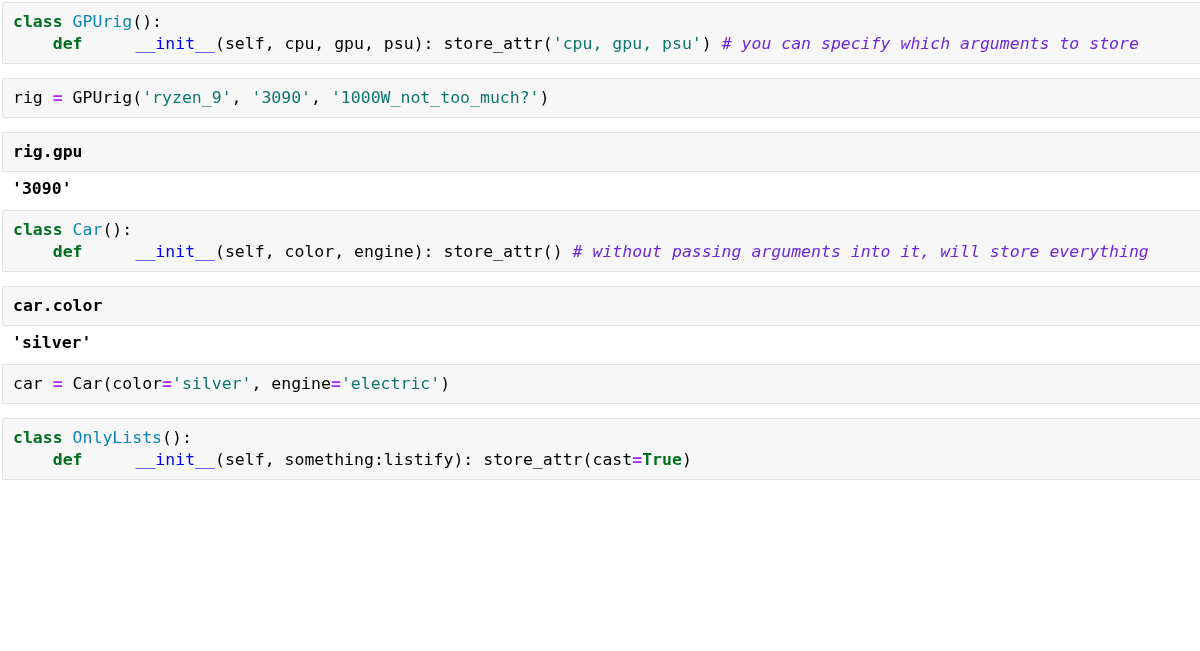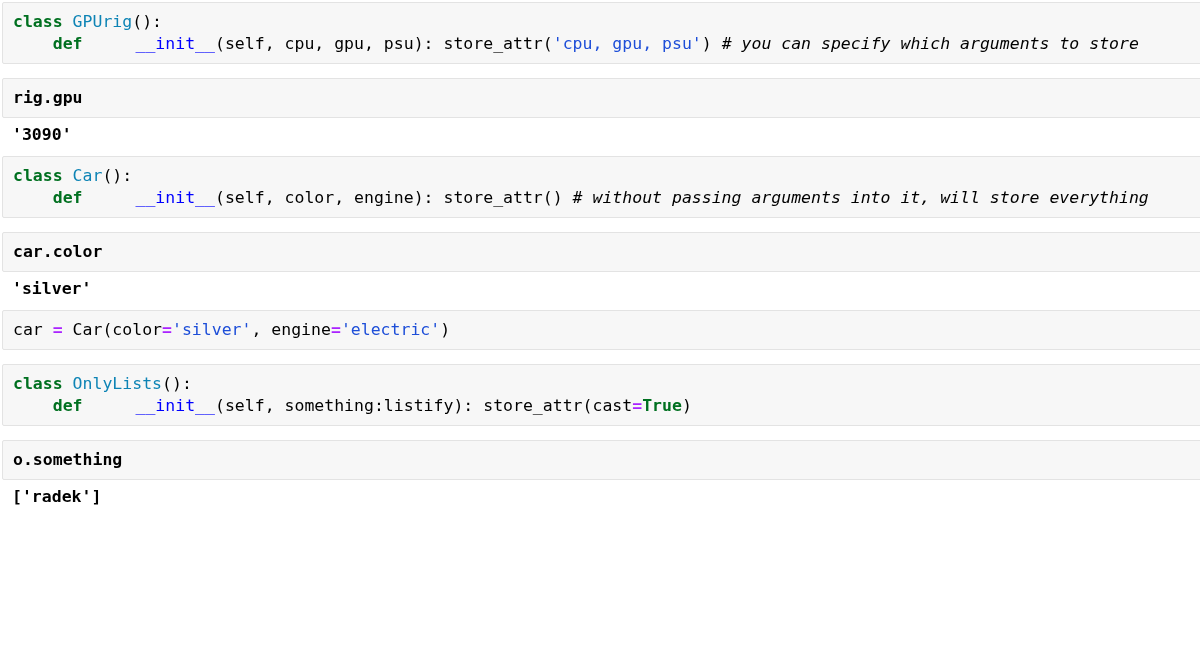--- a/index.html
+++ b/index.html
@@ -49,47 +49,46 @@
     font-size: 16.5px;
     line-height: 22px;
     color: #000000;
     white-space: pre;
   }
 
   
   .k  { color: #007020; font-weight: bold; text-align: center; }   
   .nc { color: #0e84b5; margin-top: 38px; }                      
   .fn { color: #0000FF; margin-left: 43px; }                      
-  .s  { color: #1d4ed8; }                      
+  .s  { color: #0f766e; }                      
   .o  { color: #aa22ff; font-weight: bold; }   
-  .c  { color: #000000; font-style: italic; text-align: center; }  
+  .c  { color: #6d28d9; font-style: italic; text-align: center; }  
   .kc { color: #007020; font-weight: bold; }   
   .p  { color: #000000; }                      
 </style>
 </head>
 <body>
 
 <div class="notebook">
     <div class="cellgroup">
       <div class="input-cell"><div class="code-line"><span class="k">class </span><span class="nc">GPUrig</span><span class="p">():</span></div><div class="code-line"><span class="p">    </span><span class="k">def </span><span class="fn">__init__</span><span class="p">(self, cpu, gpu, psu): store_attr(</span><span class="s">'cpu, gpu, psu'</span><span class="p">) </span><span class="c"># you can specify which arguments to store</span></div></div>
+    </div>
+    <div class="cellgroup">
+      <div class="input-cell"><div class="code-line"><span class="p">rig </span><span class="o">=</span><span class="p"> GPUrig(</span><span class="s">'ryzen_9'</span><span class="p">, </span><span class="s">'3090'</span><span class="p">, </span><span class="s">'1000W_not_too_much?'</span><span class="p">)</span></div></div>
     </div>
     <div class="cellgroup tight">
       <div class="input-cell"><div class="code-line"><span class="p">rig.gpu</span></div></div>
       <div class="output">'3090'</div>
     </div>
     <div class="cellgroup">
       <div class="input-cell"><div class="code-line"><span class="k">class </span><span class="nc">Car</span><span class="p">():</span></div><div class="code-line"><span class="p">    </span><span class="k">def </span><span class="fn">__init__</span><span class="p">(self, color, engine): store_attr() </span><span class="c"># without passing arguments into it, will store everything</span></div></div>
     </div>
     <div class="cellgroup tight">
       <div class="input-cell"><div class="code-line"><span class="p">car.color</span></div></div>
       <div class="output">'silver'</div>
     </div>
     <div class="cellgroup">
       <div class="input-cell"><div class="code-line"><span class="p">car </span><span class="o">=</span><span class="p"> Car(color</span><span class="o">=</span><span class="s">'silver'</span><span class="p">, engine</span><span class="o">=</span><span class="s">'electric'</span><span class="p">)</span></div></div>
     </div>
     <div class="cellgroup">
       <div class="input-cell"><div class="code-line"><span class="k">class </span><span class="nc">OnlyLists</span><span class="p">():</span></div><div class="code-line"><span class="p">    </span><span class="k">def </span><span class="fn">__init__</span><span class="p">(self, something:listify): store_attr(cast</span><span class="o">=</span><span class="kc">True</span><span class="p">)</span></div></div>
     </div>
-    <div class="cellgroup tight">
-      <div class="input-cell"><div class="code-line"><span class="p">o.something</span></div></div>
-      <div class="output">['radek']</div>
-    </div>
   </div>
 
 </body></html>

